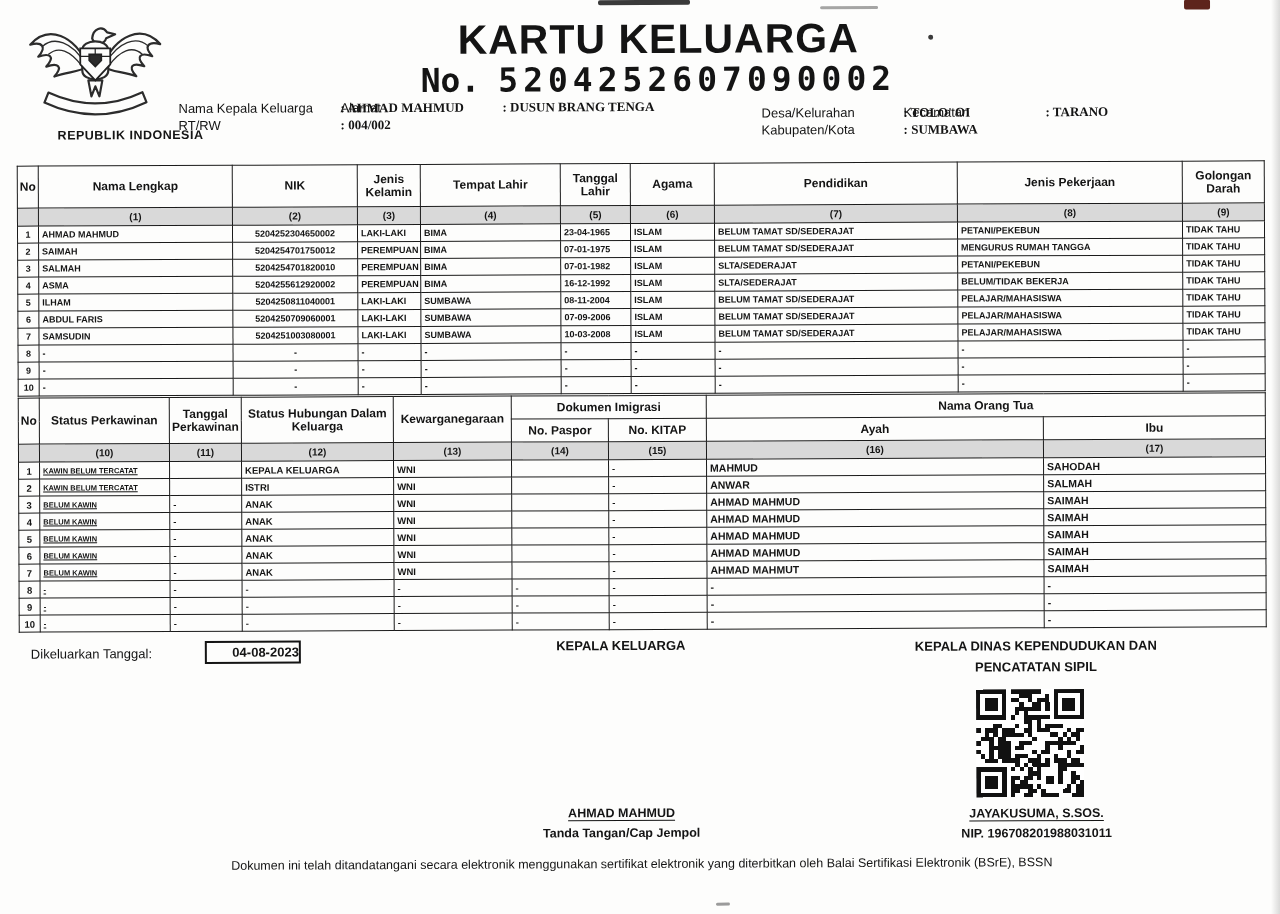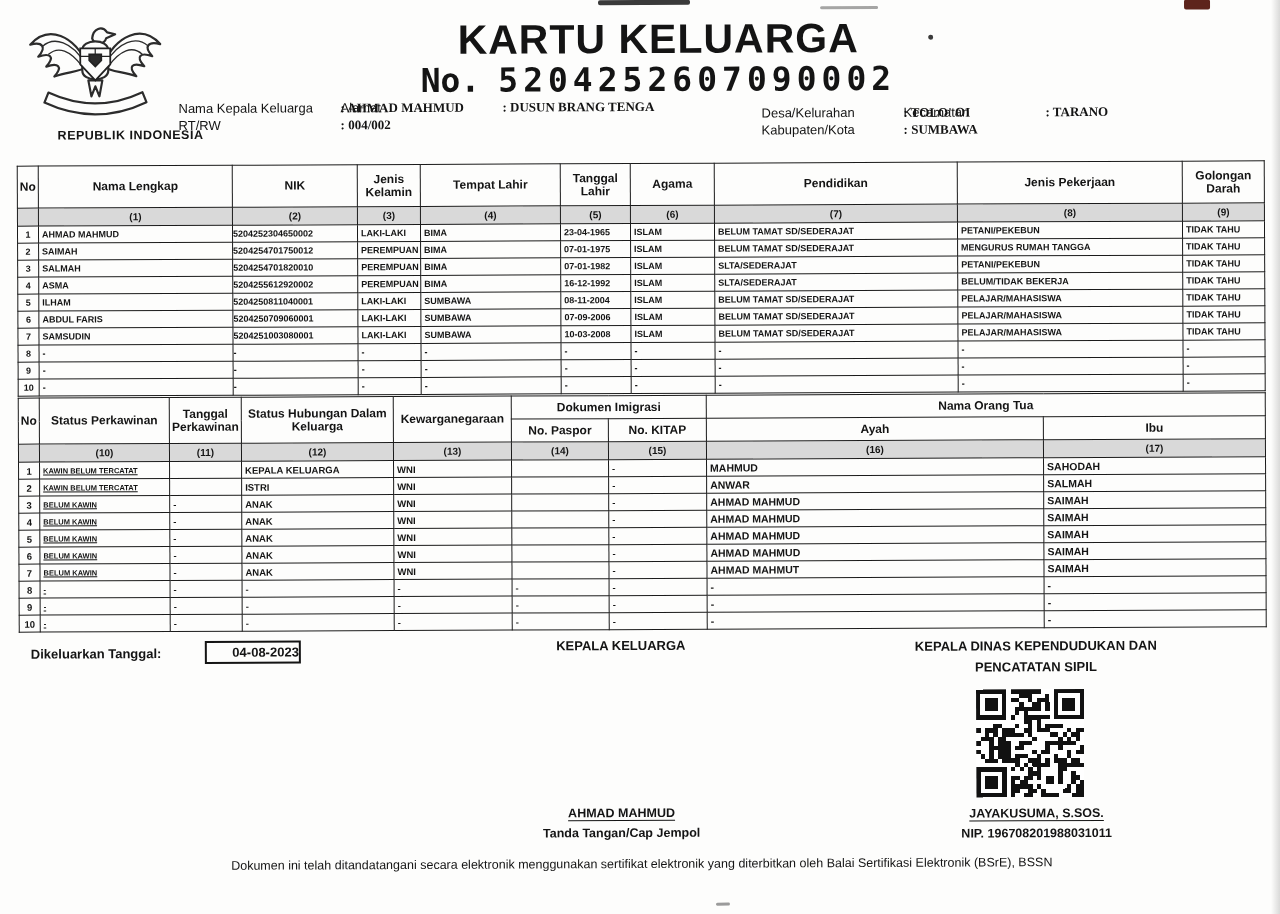--- a/index.html
+++ b/index.html
@@ -28,31 +28,31 @@
   
   table{border-collapse:collapse;table-layout:fixed;}
   th,td{border:1.6px solid #1b1b1b;overflow:hidden;white-space:nowrap;padding:0 0 0 3px;}
   th{font-size:12px;font-weight:bold;text-align:center;vertical-align:middle;padding:1px 2px;white-space:normal;line-height:13px;}
   tr.band td{background:#d9d9d9;font-size:10px;font-weight:bold;text-align:center;height:17px;padding:0;}
   .t1{left:18px;top:163px;}
   .t1 tr.hdr{height:42px;}
   .t1 tr.data{height:17px;}
   .t1 td{font-size:9px;font-weight:bold;}
   .t1 tr.data td:nth-child(1){text-align:center;padding:0;}
-  .t1 tr.data td:nth-child(3){text-align:left;padding:0;}
+  .t1 tr.data td:nth-child(3){text-align:center;padding:0;}
   .t2{left:18px;top:395px;}
   .t2 tr.hdr{height:23px;}
   .t2 tr.data{height:17px;}
   .t2 td{font-size:9.5px;font-weight:bold;}
   .t2 tr.data td:nth-child(1){text-align:center;padding:0;}
   .t2 tr.data td:nth-child(2){font-size:7.5px;text-decoration:underline;}
   .t2 tr.data td:nth-child(8),.t2 tr.data td:nth-child(9){font-size:10.5px;}
 
   
-  .issued-label{left:30px;top:644px;font-size:13px;font-weight:bold;}
+  .issued-label{left:30px;top:644px;font-size:13px;font-weight:normal;}
   .issued-box{left:204px;top:639px;width:92px;text-align:right;border:2px solid #141414;font-size:13px;font-weight:bold;padding:2px 0;}
   .sig-title-left{left:460px;top:638px;width:320px;text-align:center;font-size:13px;font-weight:bold;}
   .sig-title-right{left:850px;top:637px;width:370px;text-align:center;font-size:13px;font-weight:bold;line-height:21px;}
   .qr{left:975px;top:691px;width:108px;height:108px;}
   .sig-name{font-size:12.5px;font-weight:bold;text-decoration:underline;text-underline-offset:3px;}
   .sig-left{left:460px;top:806px;width:320px;text-align:center;}
   .sig-right{left:860px;top:808px;width:350px;text-align:center;}
   .sig-sub{font-size:12.5px;font-weight:bold;text-decoration:none;margin-top:6px;}
   .disclaimer{left:0;top:857px;width:1280px;text-align:center;font-size:12.5px;}
 

